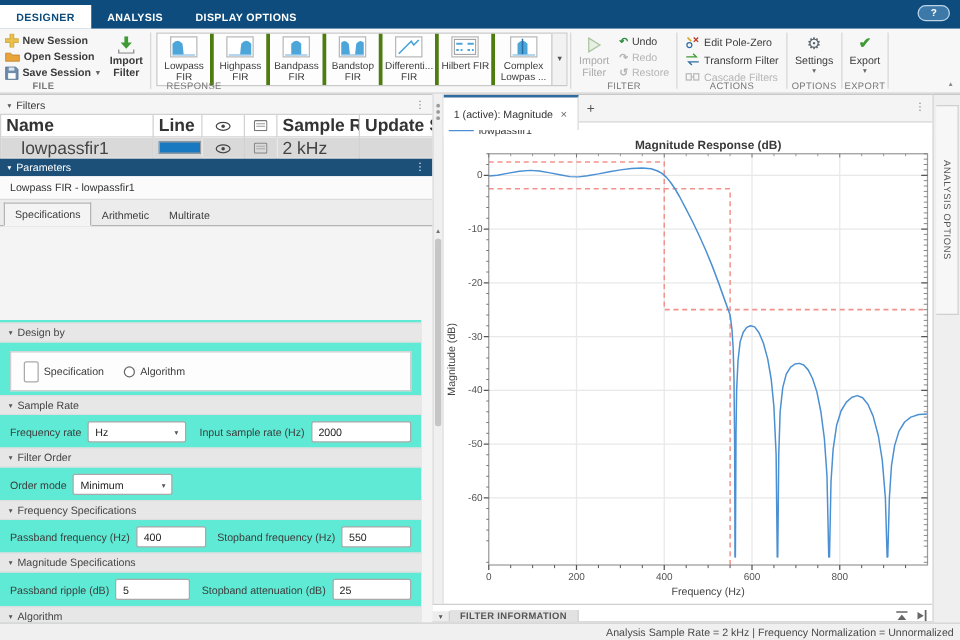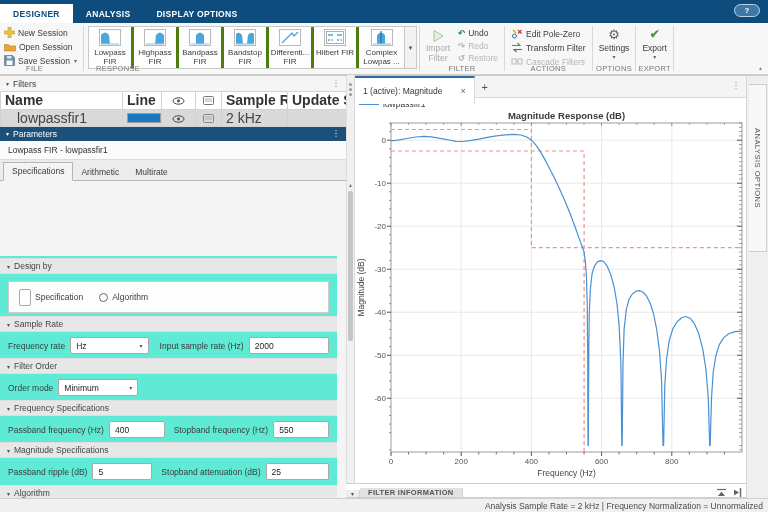--- a/index.html
+++ b/index.html
@@ -66,21 +66,21 @@
   
   .scrollcol { position:absolute; left:346px; top:75px; width:9px; height:423px; background:#f0f0f0; border-left:1px solid #dcdcdc; border-right:1px solid #dcdcdc; }
   .grip { position:absolute; left:2px; top:8px; display:flex; flex-direction:column; gap:2px; }
   .grip i { width:3px; height:3px; background:#9a9a9a; border-radius:50%; }
   .sb-arrow { position:absolute; left:0; width:7px; text-align:center; font-size:5px; color:#707070; }
   .sb-thumb { position:absolute; left:1px; width:5px; background:#c6c6c6; border-radius:2px; }
 
   
   .right { position:absolute; left:355px; top:75px; width:391px; height:408px; background:#fff; border-top:1px solid #c8c8c8; }
   .doctabs { height:22px; background:#f4f4f4; border-bottom:1px solid #d8d8d8; display:flex; align-items:stretch; position:relative; }
-  .doctab { background:#fff; border-right:1px solid #d8d8d8; border-top:2px solid #2f6b9e; display:flex; align-items:center; gap:18px; padding:13px 8px; font-size:8.5px; color:#333; }
+  .doctab { background:#fff; border-right:1px solid #d8d8d8; border-top:2px solid #2f6b9e; display:flex; align-items:center; gap:6px; padding:13px 8px; font-size:8.5px; color:#333; }
   .doctab .x { color:#666; font-size:9px; }
   .newtab { width:20px; display:flex; align-items:center; justify-content:center; color:#555; font-size:11px; }
   .doc-dots { position:absolute; right:6px; top:5px; color:#777; font-size:8px; }
   .legendrow { height:12px; display:flex; align-items:center; gap:4px; padding-left:4px; background:#fff; }
   .legend-line { width:20px; height:2px; }
   .legend-lab { font-size:8.5px; color:#333; }
   .plot-svg { display:block; }
 
   
   .fibar { position:absolute; left:346px; top:483px; width:400px; height:15px; background:#fff; border-top:1px solid #cfcfcf; border-bottom:1px solid #cfcfcf; display:flex; align-items:flex-end; }
@@ -102,21 +102,21 @@
 <div class="app">
 
   <div class="tabbar">
     <div class="tstab active">DESIGNER</div>
     <div class="tstab">ANALYSIS</div>
     <div class="tstab">DISPLAY OPTIONS</div>
     <div class="help-pill">?</div>
   </div>
 
   <div class="ribbon">
-    <div class="rsec" style="flex-direction:column;">
+    <div class="rsec" style="flex-direction:row;font-weight:bold;">
       <div class="stackcol">
         <div class="stackrow">
           <span class="ic">
               <svg width="11" height="11">
                 <path d="M4 0h3v4h4v3H7v4H4V7H0V4h4z" fill="#e9c04a" stroke="#c79a2e" stroke-width="0.6"></path>
               </svg>
             </span>
           <span>New Session</span>
         </div>
         <div class="stackrow">

